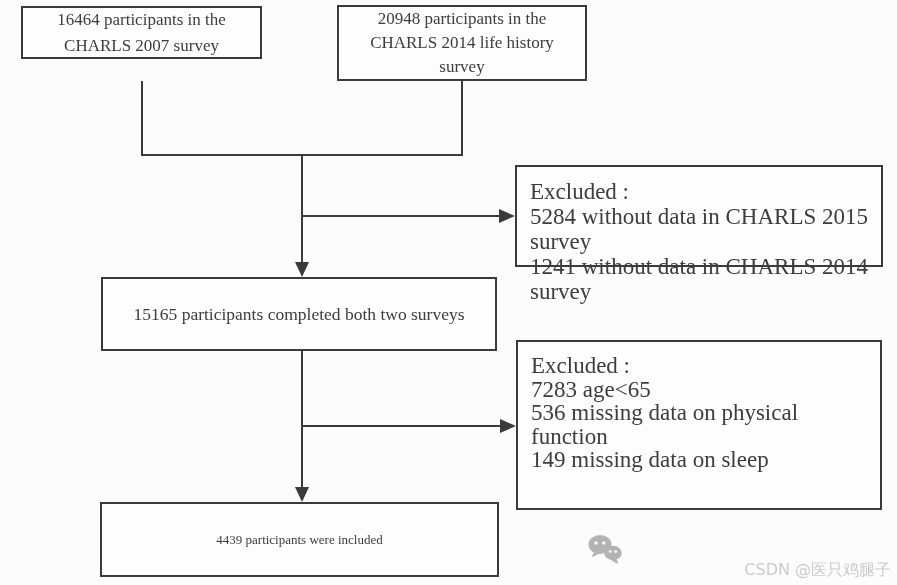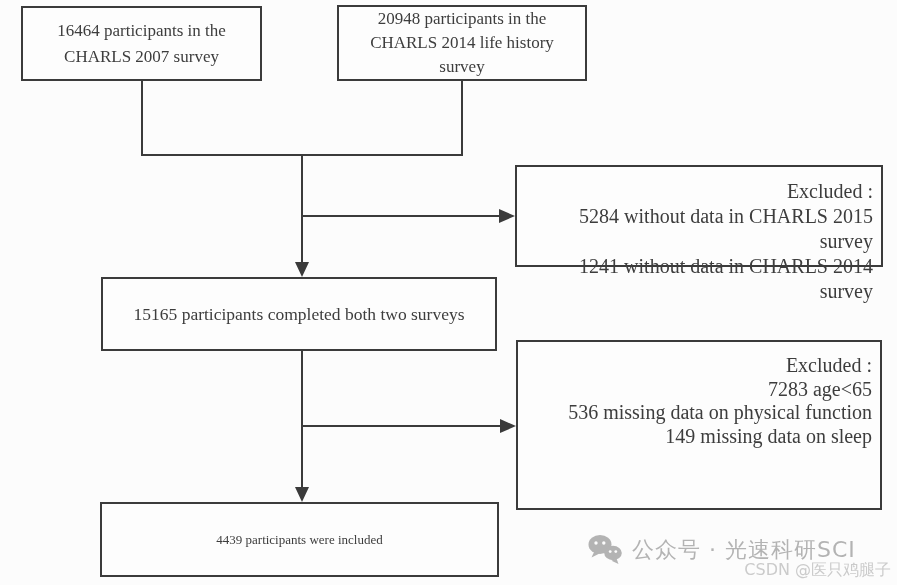--- a/index.html
+++ b/index.html
@@ -15,26 +15,26 @@
 
   .fbox {
     position:absolute; box-sizing:border-box;
     border:2px solid #3b3b3b; background:#fdfdfd;
   }
   .center {
     display:flex; flex-direction:column;
     align-items:center; justify-content:center;
     text-align:center;
   }
-  #b1 { left:21px;  top:6px;   width:241px; height:75px; font-size:17px; line-height:26px; }
+  #b1 { left:21px;  top:6px;   width:241px; height:53px; font-size:17px; line-height:26px; }
   #b2 { left:337px; top:5px;   width:250px; height:76px; font-size:17px; line-height:24px; }
   #b3 { left:101px; top:277px; width:396px; height:74px; font-size:17.5px; }
   #b4 { left:100px; top:502px; width:399px; height:75px; font-size:13px; }
 
-  .ebox { font-size:20px; text-align:right; }
+  .ebox { font-size:23px; text-align:left; }
   #e1 { left:515px; top:165px; width:368px; height:102px; padding:12px 8px 0 13px; line-height:25px; }
   #e2 { left:516px; top:340px; width:366px; height:170px; padding:12px 8px 0 13px; line-height:23.5px; }
 
   .wm {
     position:absolute; left:587px; top:534px;
     display:flex; align-items:center; gap:9px;
     color:#b3b3b3; font-family:"DejaVu Sans","Liberation Sans",sans-serif;
     font-size:22px; letter-spacing:1px; white-space:nowrap;
   }
   .csdn {
@@ -105,18 +105,17 @@
         <ellipse cx="26" cy="19" rx="8.8" ry="7.2"></ellipse>
         <path d="M29.5 24.5 L31.5 30 L24.5 26.8 Z"></path>
       </g>
       <g fill="#fcfcfc">
         <circle cx="9" cy="9" r="1.7"></circle>
         <circle cx="16.8" cy="9" r="1.7"></circle>
         <circle cx="23.2" cy="17.6" r="1.4"></circle>
         <circle cx="28.8" cy="17.6" r="1.4"></circle>
       </g>
     </svg>
-    <span>公众号 · 光速科研SCI</span>
   </div>
 
   <div class="csdn">CSDN @医只鸡腿子</div>
 
 </div>
 
 </body></html>

